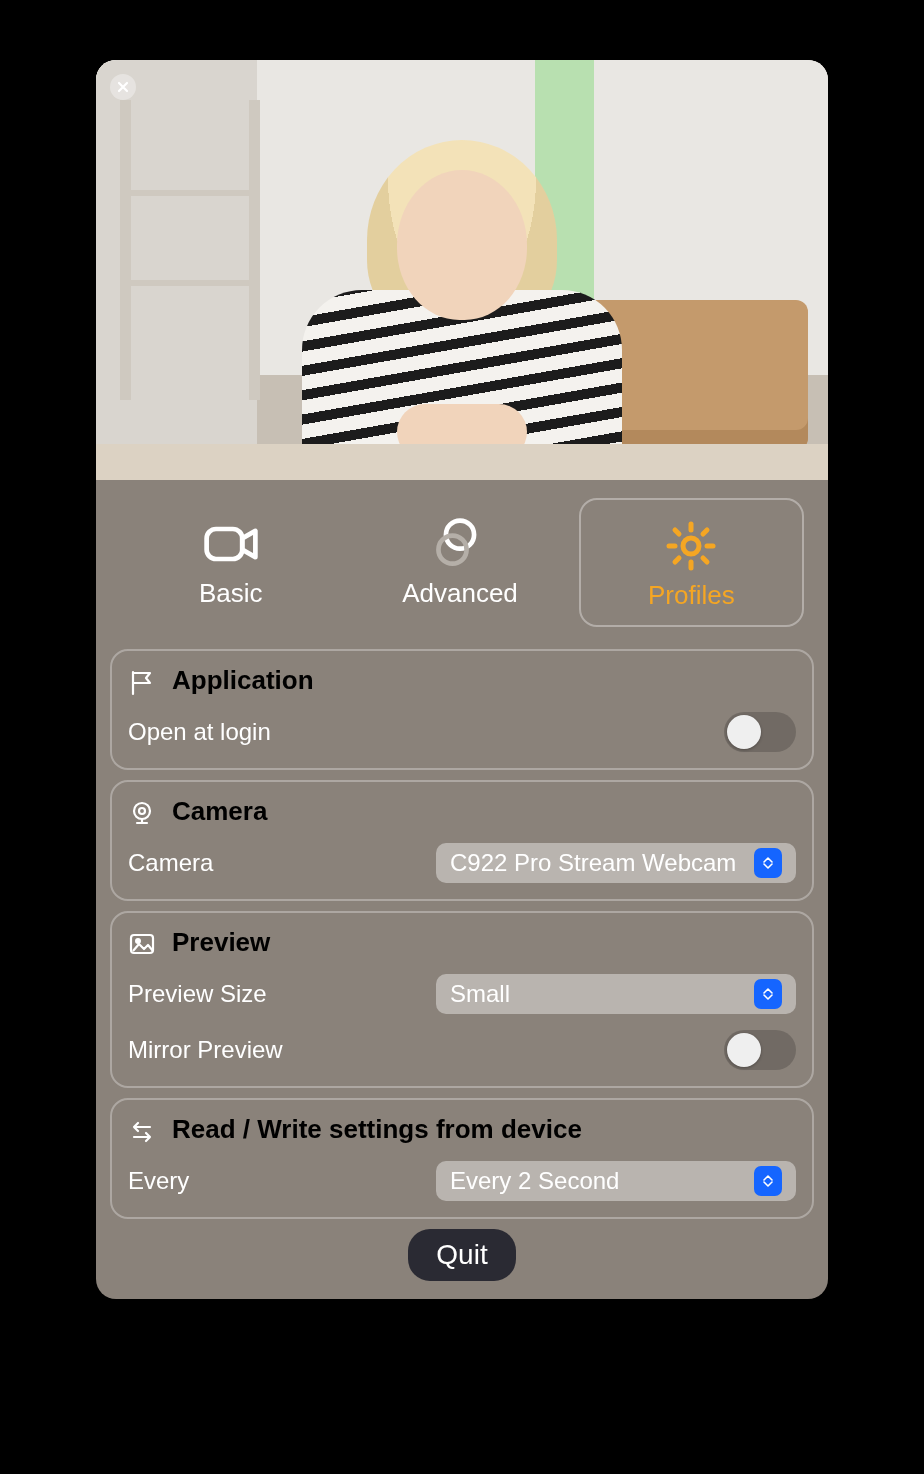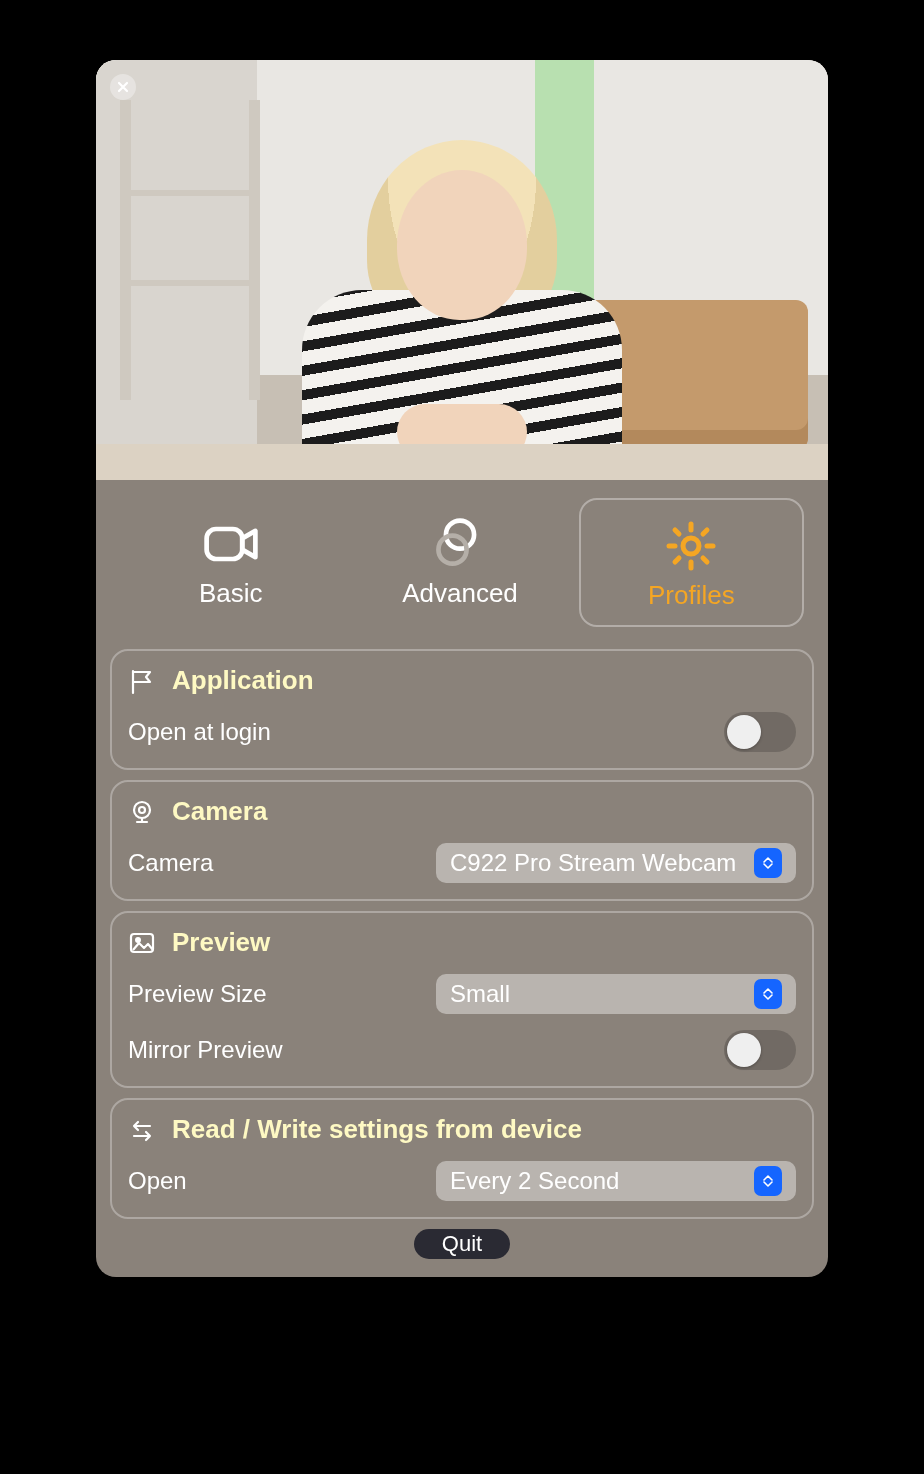--- a/index.html
+++ b/index.html
@@ -116,23 +116,23 @@
     .tab-label { font-size: 26px; margin-top: 6px; font-weight: 400; }
 
     .panel {
       margin: 10px 14px;
       border: 2px solid rgba(255,255,255,0.3);
       border-radius: 18px;
       padding: 14px 16px 16px;
     }
     .panel-header {
       display: flex;
-      align-items: center;
+      align-items: flex-end;
       gap: 16px;
-      color: #fef9c3;
+      color: #000000;
       margin-bottom: 8px;
     }
     .panel-header .hicon { width: 28px; height: 28px; display:flex; align-items:center; justify-content:center; }
     .panel-header .hicon svg { width: 28px; height: 28px; stroke: #fff; fill: none; stroke-width: 2; }
     .panel-title { font-size: 26px; font-weight: 700; }
 
     .row {
       display: flex;
       align-items: center;
       justify-content: space-between;
@@ -174,23 +174,23 @@
       align-items:center; justify-content:center;
       flex-shrink: 0;
     }
     .stepper svg { width: 10px; height: 6px; }
 
     .quit-btn {
       display: block;
       margin: 0 auto 18px;
       background: #2a2a33;
       color: #fff;
-      font-size: 22px;
+      font-size: 28px;
       border: none;
-      padding: 2px 28px;
+      padding: 10px 28px;
       border-radius: 22px;
       cursor: pointer;
     }
   </style>
 </head>
 <body>
 
 <div class="window">
   <div class="close-btn">
     <svg viewBox="0 0 14 14">
@@ -326,21 +326,21 @@
     <div class="panel-header">
       <span class="hicon">
         <svg viewBox="0 0 28 28">
             <path d="M22 10 H6 M6 10 L10 6 M6 10 L10 14" fill="none" stroke="#fff" stroke-width="2.2" stroke-linecap="round" stroke-linejoin="round"></path>
             <path d="M6 20 H22 M22 20 L18 16 M22 20 L18 24" fill="none" stroke="#fff" stroke-width="2.2" stroke-linecap="round" stroke-linejoin="round"></path>
           </svg>
       </span>
       <span class="panel-title">Read / Write settings from device</span>
     </div>
     <div class="row">
-      <span class="row-label">Open</span>
+      <span class="row-label">Every</span>
       <div class="select">
         <span class="select-text">Every 2 Second</span>
         <div class="stepper">
           <svg viewBox="0 0 10 6">
               <path d="M1 5 L5 1 L9 5" stroke="#fff" stroke-width="1.6" fill="none" stroke-linecap="round" stroke-linejoin="round"></path>
             </svg>
           <svg viewBox="0 0 10 6">
               <path d="M1 1 L5 5 L9 1" stroke="#fff" stroke-width="1.6" fill="none" stroke-linecap="round" stroke-linejoin="round"></path>
             </svg>
         </div>

